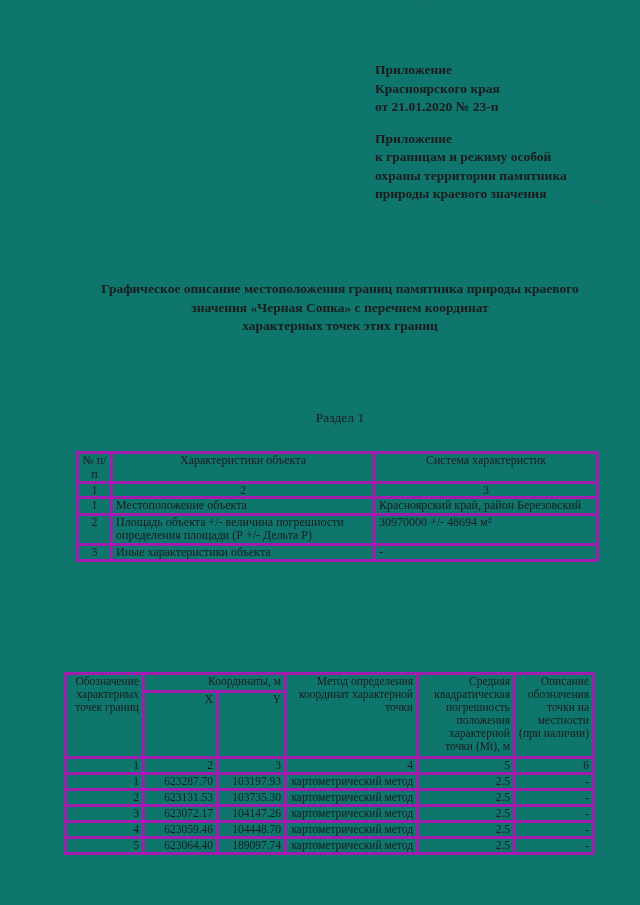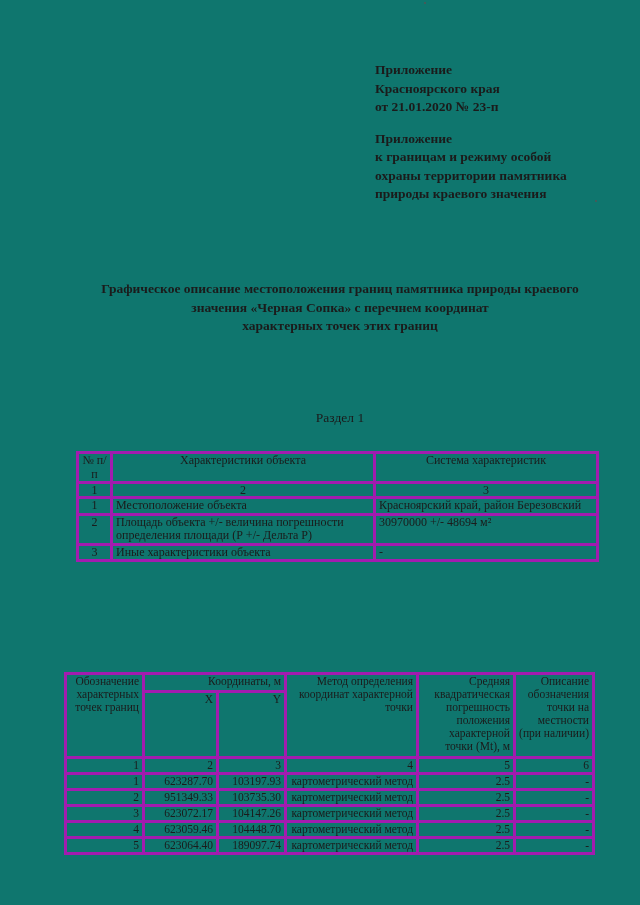--- a/index.html
+++ b/index.html
@@ -183,21 +183,21 @@
     <tr style="height:15px">
       <td>1</td>
       <td>623287.70</td>
       <td>103197.93</td>
       <td class="c-method">картометрический метод</td>
       <td>2.5</td>
       <td>-</td>
     </tr>
     <tr style="height:15px">
       <td>2</td>
-      <td>951349.33</td>
+      <td>623131.53</td>
       <td>103735.30</td>
       <td class="c-method">картометрический метод</td>
       <td>2.5</td>
       <td>-</td>
     </tr>
     <tr style="height:15px">
       <td>3</td>
       <td>623072.17</td>
       <td>104147.26</td>
       <td class="c-method">картометрический метод</td>

